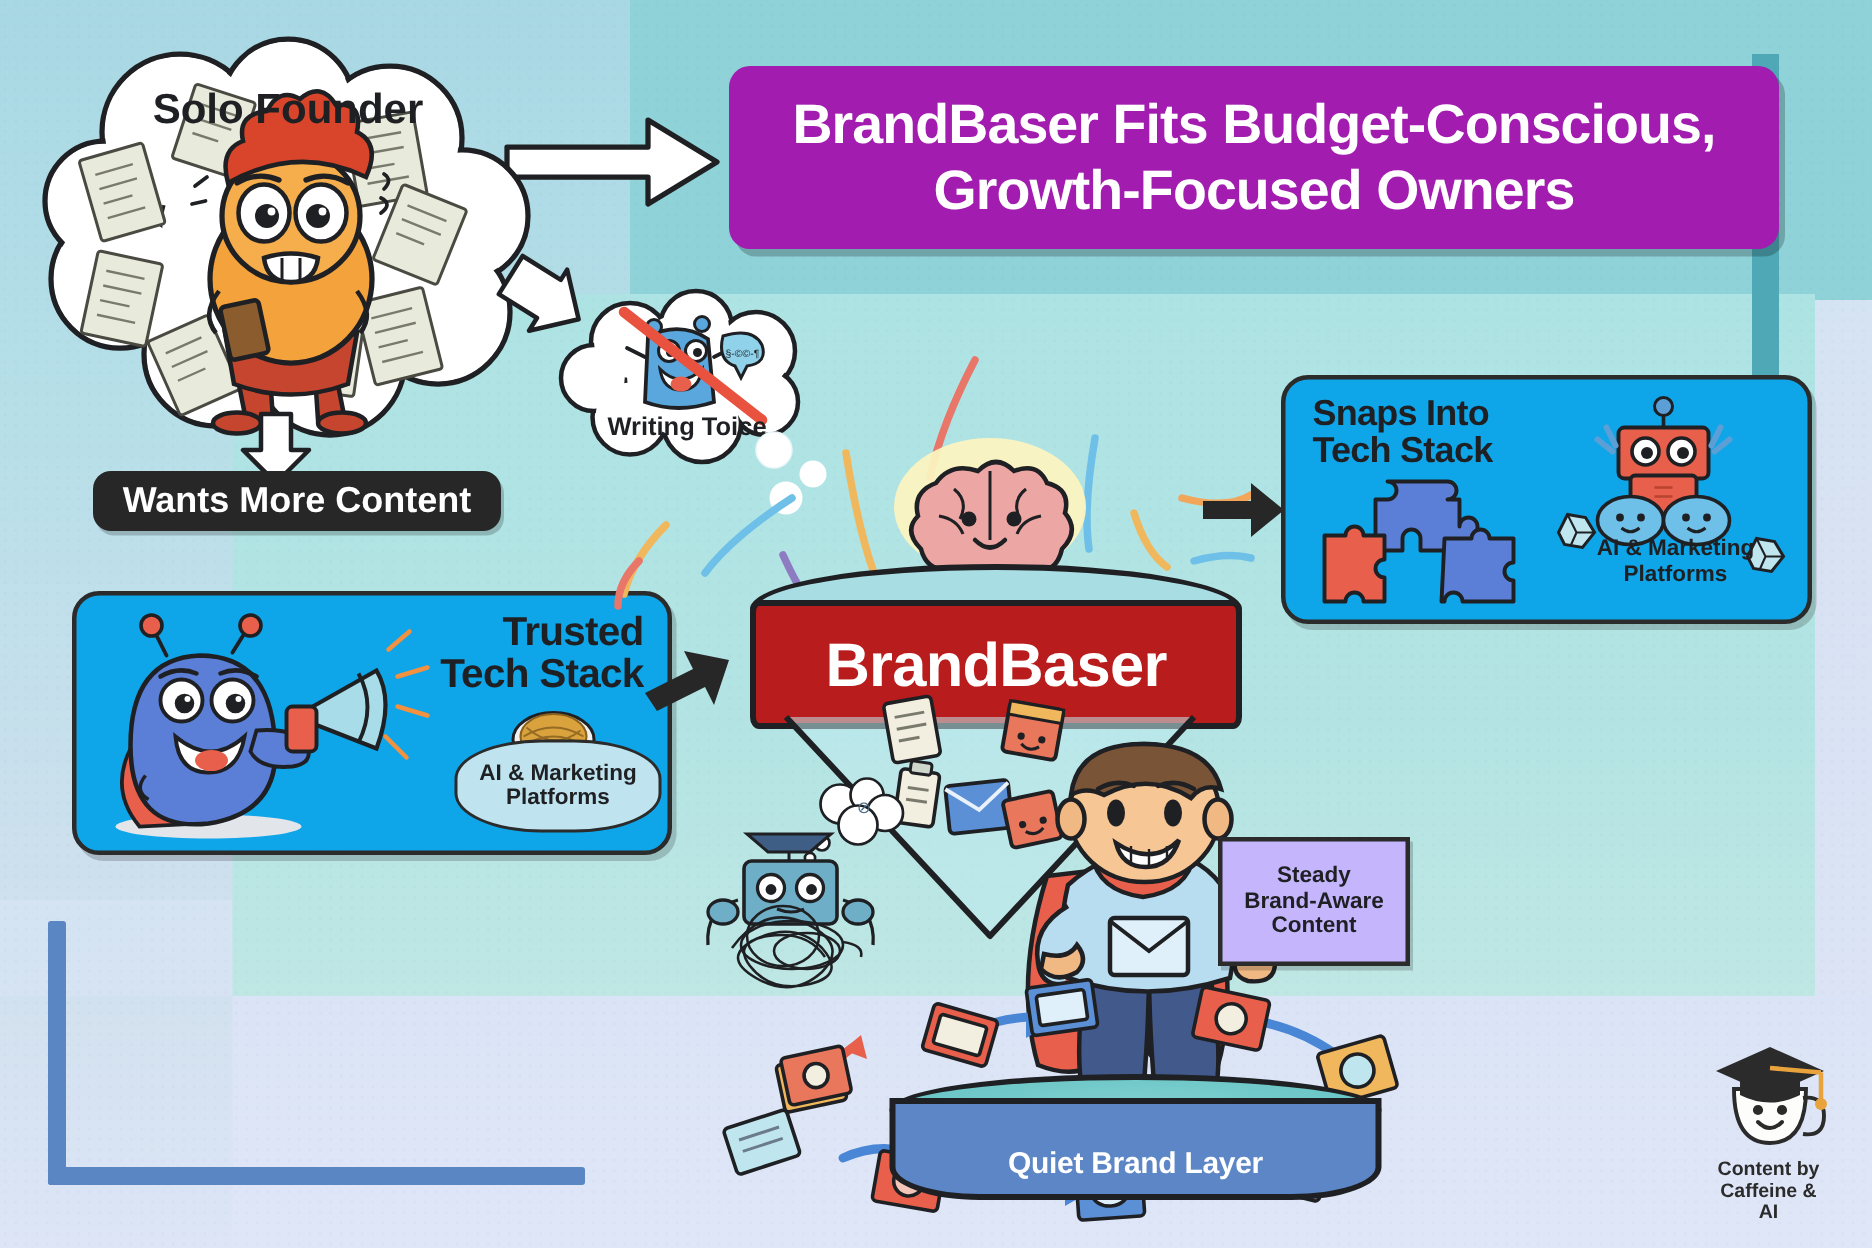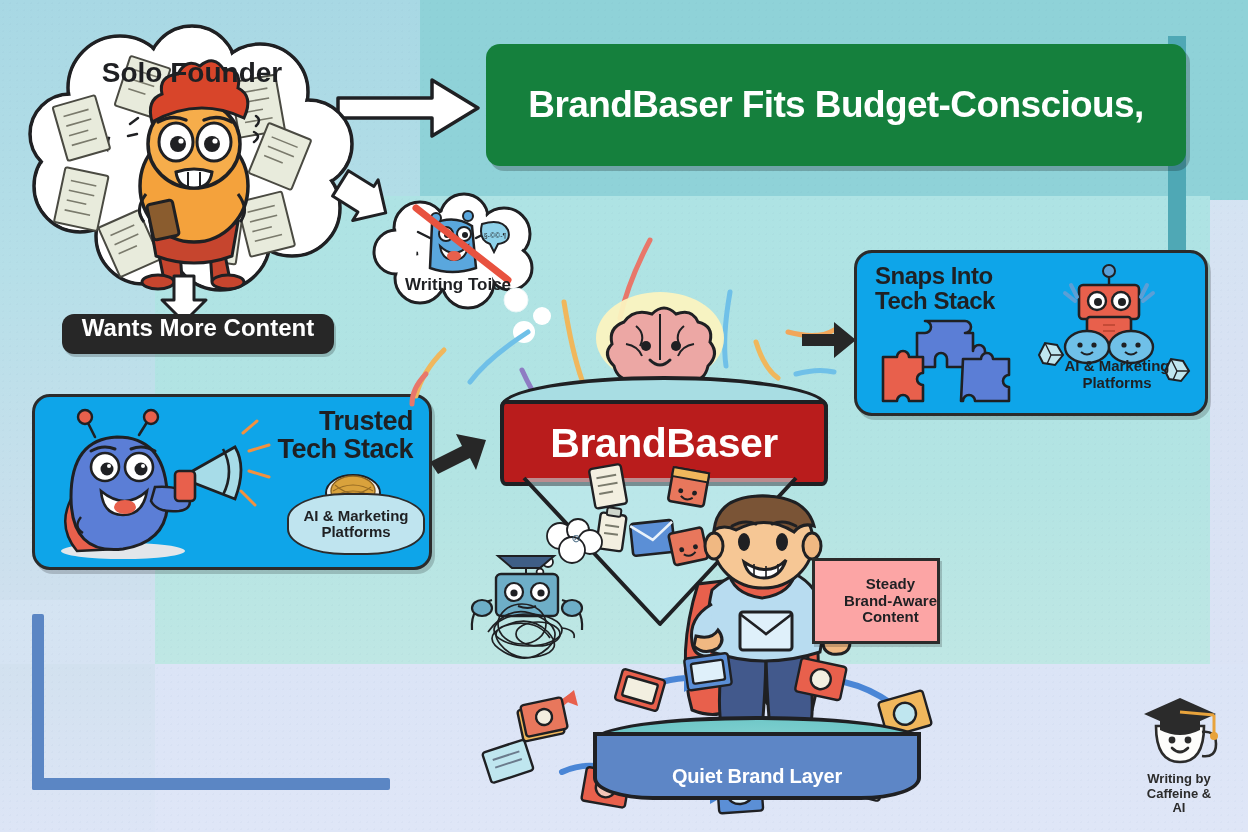--- a/index.html
+++ b/index.html
@@ -37,26 +37,26 @@
 
   
   .title-post{position:absolute;left:1168px;top:36px;width:18px;height:230px;background:#4fa8b5;}
 
   
   .card{position:absolute;background:#0ea5e9;border:3px solid #2b2b2b;border-radius:18px;
         box-shadow:3px 4px 0 rgba(0,0,0,.18);}
   .hdr{font-weight:bold;color:#1f2023;line-height:1.05;letter-spacing:-.5px;}
 
   .pill{position:absolute;background:#272727;border-radius:12px;color:#fff;
-        font-weight:bold;display:flex;align-items:flex-start;justify-content:center;
+        font-weight:bold;display:flex;align-items:center;justify-content:center;
         box-shadow:2px 3px 0 rgba(0,0,0,.2);}
 
   
   .title-banner{position:absolute;left:486px;top:44px;width:700px;height:122px;
-    background:#15803d;border-radius:14px;box-shadow:4px 5px 0 rgba(0,0,0,.22);
+    background:#a21caf;border-radius:14px;box-shadow:4px 5px 0 rgba(0,0,0,.22);
     display:flex;align-items:center;justify-content:center;text-align:center;}
   .title-banner .t{color:#fff;font-weight:bold;font-size:37px;line-height:1.18;
     letter-spacing:-.6px;padding:0 22px;}
 
   
   .arrow-white{position:absolute;}
   .blk-arrow{position:absolute;}
 
   
   .cloud{position:absolute;}
@@ -76,22 +76,22 @@
   .dais-body{position:absolute;left:0;top:16px;width:320px;height:52px;
     background:#5d86c6;border:4px solid #1f2023;border-radius:0 0 60px 60px/0 0 22px 22px;
     display:flex;align-items:flex-end;justify-content:center;padding-bottom:8px;}
   .dais-body span{color:#fff;font-weight:bold;font-size:20px;letter-spacing:-.2px;}
   .dais-top{position:absolute;left:0;top:0;width:320px;height:40px;
     border:4px solid #1f2023;border-radius:50%;
     background:radial-gradient(ellipse at 50% 40%,#7fd0cf 0%,#6dc6c7 60%,#5fbcbf 100%);}
 
   
   .sign{position:absolute;left:812px;top:558px;width:122px;height:80px;
-    background:#fca5a5;border:3px solid #2b2b2b;
-    display:flex;align-items:center;justify-content:flex-end;text-align:center;
+    background:#c4b5fd;border:3px solid #2b2b2b;
+    display:flex;align-items:center;justify-content:center;text-align:center;
     box-shadow:2px 3px 0 rgba(0,0,0,.18);}
   .sign span{font-weight:bold;font-size:15px;line-height:1.12;color:#1f2023;}
 
   
   .chip{position:absolute;display:flex;align-items:center;justify-content:center;
     text-align:center;background:#bfe4ef;border:2px solid #2b2b2b;border-radius:42%;
     font-weight:bold;color:#1f2023;line-height:1.1;}
 
   
   .powered{position:absolute;left:1120px;top:692px;width:118px;height:132px;
@@ -116,20 +116,21 @@
 
   <div class="corner-bracket">
     <div class="v"></div>
     <div class="h"></div>
   </div>
 
   <div class="title-post"></div>
   <div class="title-banner">
     <div class="t">
       <span>BrandBaser Fits Budget-Conscious,</span><br>
+      <span>Growth-Focused Owners</span>
     </div>
   </div>
 
   <svg class="arrow-white" style="left:336px;top:76px;" width="146" height="64" viewBox="0 0 146 64">
     <path d="M2 22 H96 V4 L142 32 L96 60 V42 H2 Z" fill="#ffffff" stroke="#1f2023" stroke-width="3.5" stroke-linejoin="round"></path>
   </svg>
 
   <svg class="cloud" style="left:24px;top:26px;" width="330" height="262" viewBox="0 0 330 262">
     <g stroke="#1f2023" stroke-width="3.5" fill="#ffffff">
       <circle cx="96" cy="62" r="52"></circle>
@@ -270,21 +271,21 @@
   <svg style="position:absolute;left:500px;top:286px;" width="74" height="58" viewBox="0 0 74 58">
     <circle cx="16" cy="14" r="12" fill="#fff" stroke="#e9f6f7" stroke-width="1"></circle>
     <circle cx="42" cy="30" r="9" fill="#fff"></circle>
     <circle cx="24" cy="46" r="11" fill="#fff"></circle>
   </svg>
 
   <div class="pill" style="left:62px;top:314px;width:272px;height:40px;font-size:24px;">
     <span>Wants More Content</span>
   </div>
 
-  <div class="card" style="left:32px;top:394px;width:394px;height:170px;">
+  <div class="card" style="left:48px;top:394px;width:394px;height:170px;">
     <div class="hdr" style="position:absolute;right:16px;top:10px;text-align:right;font-size:27px;">
       <span>Trusted</span><br>
       <span>Tech Stack</span>
     </div>
 
     <svg style="position:absolute;left:8px;top:12px;" width="240" height="152" viewBox="0 0 240 152">
       <ellipse cx="80" cy="142" rx="62" ry="8" fill="#e2e6ea"></ellipse>
       <path d="M34 142 q-20 -24 -6 -52 q6 -30 28 -26 l18 76 Z" fill="#e8604c" stroke="#1f2023" stroke-width="2.5"></path>
       <path d="M74 28 q46 0 50 54 q6 50 -44 58 q-52 6 -52 -52 q0 -58 46 -60 Z" fill="#5b7ed6" stroke="#1f2023" stroke-width="3"></path>
       <path d="M52 28 l-8 -16 M96 26 l10 -16" stroke="#1f2023" stroke-width="2.6" stroke-linecap="round"></path>
@@ -621,19 +622,19 @@
       <circle cx="36" cy="48" r="3.4" fill="#2b2b2b"></circle>
         <circle cx="52" cy="48" r="3.4" fill="#2b2b2b"></circle>
       <path d="M36 56 q8 8 16 0" fill="none" stroke="#2b2b2b" stroke-width="2.6" stroke-linecap="round"></path>
       <path d="M8 22 L44 6 L80 22 L44 38 Z" fill="#2b2b2b"></path>
       <path d="M24 28 v10 q20 10 40 0 v-10" fill="#2b2b2b"></path>
       <path d="M78 23 v18" stroke="#e8a33c" stroke-width="3"></path>
       <circle cx="78" cy="44" r="4" fill="#e8a33c"></circle>
       <path d="M44 20 L78 23" stroke="#e8a33c" stroke-width="3"></path>
     </svg>
     <div class="txt">
-      <span>Writing by</span><br>
+      <span>Content by</span><br>
       <span>Caffeine &amp;</span><br>
       <span>AI</span>
     </div>
   </div>
 
 </div>
 
 </body></html>

